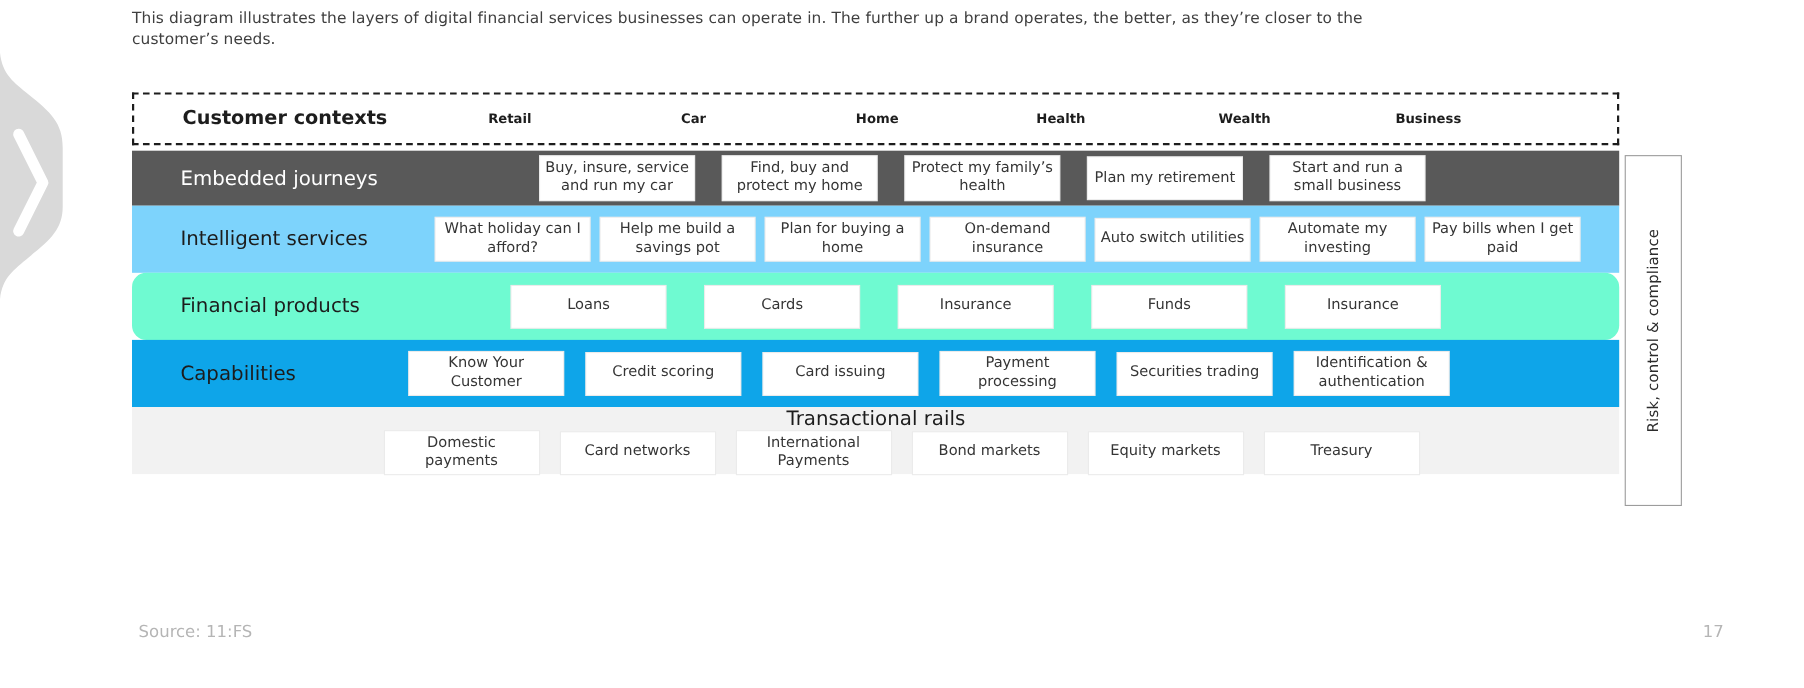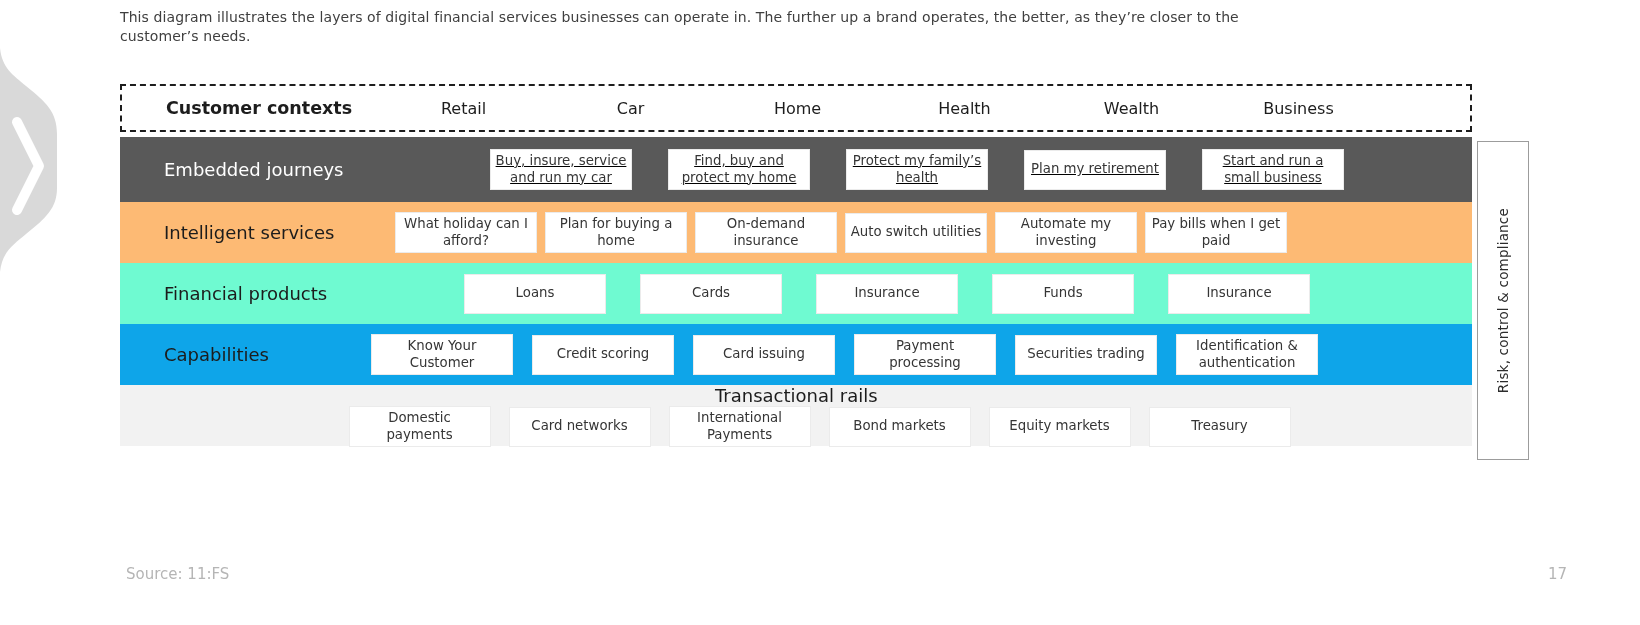--- a/index.html
+++ b/index.html
@@ -18,38 +18,38 @@
     font-size:14px; line-height:1.33; color:#3f3f3f; letter-spacing:.1px;
   }
 
   
   .contexts {
     position:absolute; left:120px; top:84px; width:1352px; height:48px;
     border:2px dashed #1d1d1d; display:flex; align-items:center;
   }
   .ctx-label { width:250px; padding-left:44px; font-size:17.5px; font-weight:700; color:#1d1d1d; }
   .ctx-items { flex:1; display:flex; align-items:center; padding-left:8px; }
-  .ctx-item { width:167px; text-align:center; font-size:16px; font-weight:400; color:#1d1d1d; }
+  .ctx-item { width:167px; text-align:center; font-size:12px; font-weight:700; color:#1d1d1d; }
 
   
   .grid { position:absolute; left:120px; top:137px; width:1352px; }
   .layer-row { display:flex; align-items:center; }
   .row-label { width:250px; padding-left:44px; font-size:18px; font-weight:500; color:#1c1c1c; }
   .row-items { flex:1; display:flex; align-items:center; }
   .chip {
     width:142px; min-height:40px; background:#ffffff; border:1px solid rgba(0,0,0,0.08);
     display:flex; align-items:center; justify-content:center; text-align:center;
     font-size:13.3px; line-height:1.25; color:#353535; padding:3px 4px; flex:0 0 auto;
   }
-  .row-embedded   { height:65px; background:#595959; }
+  .row-embedded   { height:50px; background:#595959; }
   .row-embedded .row-label { color:#ffffff; }
-  .row-embedded .row-items { margin-left:120px; gap:36px;text-decoration:underline; }
-  .row-intel      { height:61px; background:#fdba74;align-items:center; }
+  .row-embedded .row-items { margin-left:120px; gap:24px; }
+  .row-intel      { height:61px; background:#7dd3fc;align-items:center; }
   .row-intel .row-items { margin-left:25px; gap:8px; }
-  .row-fin        { height:61px; background:#6ffad1; }
+  .row-fin        { height:61px; background:#6ffad1;border-radius:13px; }
   .row-fin .row-items { margin-left:94px; gap:34px; }
   .row-cap        { height:61px; background:#0ea5e9; }
   .row-cap .row-items { margin-left:1px; gap:19px; }
   .row-rails      { height:61px; background:#f2f2f2;flex-direction:column; }
   .row-rails .row-items { margin-left:47px; gap:18px;align-items:center; }
 
   
   .risk-box {
     position:absolute; left:1477px; top:141px; width:52px; height:319px;
     background:#ffffff; border:1px solid #9c9c9c;
@@ -103,20 +103,21 @@
           <div class="chip">Plan my retirement</div>
           <div class="chip">Start and run a small business</div>
         </div>
     </div>
 
     <div class="layer-row row-intel">
       <div class="row-label">Intelligent services</div>
       <div class="row-items">
 
       <div class="chip">What holiday can I afford?</div>
+          <div class="chip">Help me build a savings pot</div>
           <div class="chip">Plan for buying a home</div>
           <div class="chip">On-demand insurance</div>
           <div class="chip">Auto switch utilities</div>
           <div class="chip">Automate my investing</div>
           <div class="chip">Pay bills when I get paid</div>
         </div>
     </div>
 
     <div class="layer-row row-fin">
       <div class="row-label">Financial products</div>

